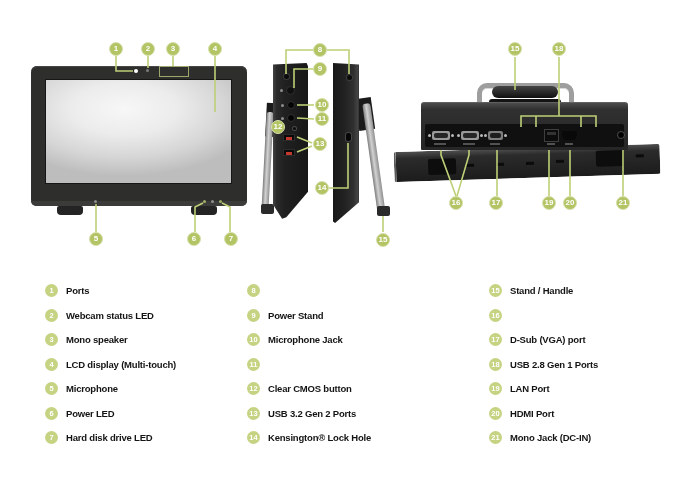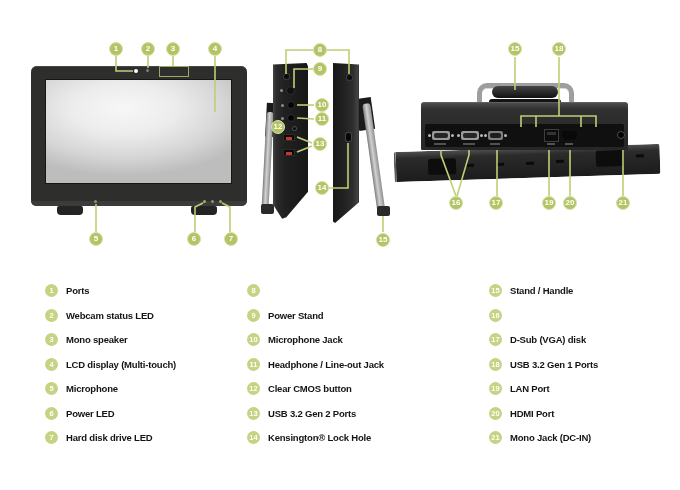--- a/index.html
+++ b/index.html
@@ -273,21 +273,20 @@
     <div class="lrow">
         <span class="ln">9</span>
         <span class="ll">Power Stand</span>
       </div>
     <div class="lrow">
         <span class="ln">10</span>
         <span class="ll">Microphone Jack</span>
       </div>
     <div class="lrow">
         <span class="ln">11</span>
-        <span class="ll">Headphone / Line-out Jack</span>
       </div>
     <div class="lrow">
         <span class="ln">12</span>
         <span class="ll">Clear CMOS button</span>
       </div>
     <div class="lrow">
         <span class="ln">13</span>
         <span class="ll">USB 3.2 Gen 2 Ports</span>
       </div>
     <div class="lrow">
@@ -298,25 +297,25 @@
   <div class="legend-col" style="left:489px;">
     <div class="lrow">
         <span class="ln">15</span>
         <span class="ll">Stand / Handle</span>
       </div>
     <div class="lrow">
         <span class="ln">16</span>
       </div>
     <div class="lrow">
         <span class="ln">17</span>
-        <span class="ll">D-Sub (VGA) disk</span>
+        <span class="ll">D-Sub (VGA) port</span>
       </div>
     <div class="lrow">
         <span class="ln">18</span>
-        <span class="ll">USB 3.2 Gen 1 Ports</span>
+        <span class="ll">USB 2.8 Gen 1 Ports</span>
       </div>
     <div class="lrow">
         <span class="ln">19</span>
         <span class="ll">LAN Port</span>
       </div>
     <div class="lrow">
         <span class="ln">20</span>
         <span class="ll">HDMI Port</span>
       </div>
     <div class="lrow">

